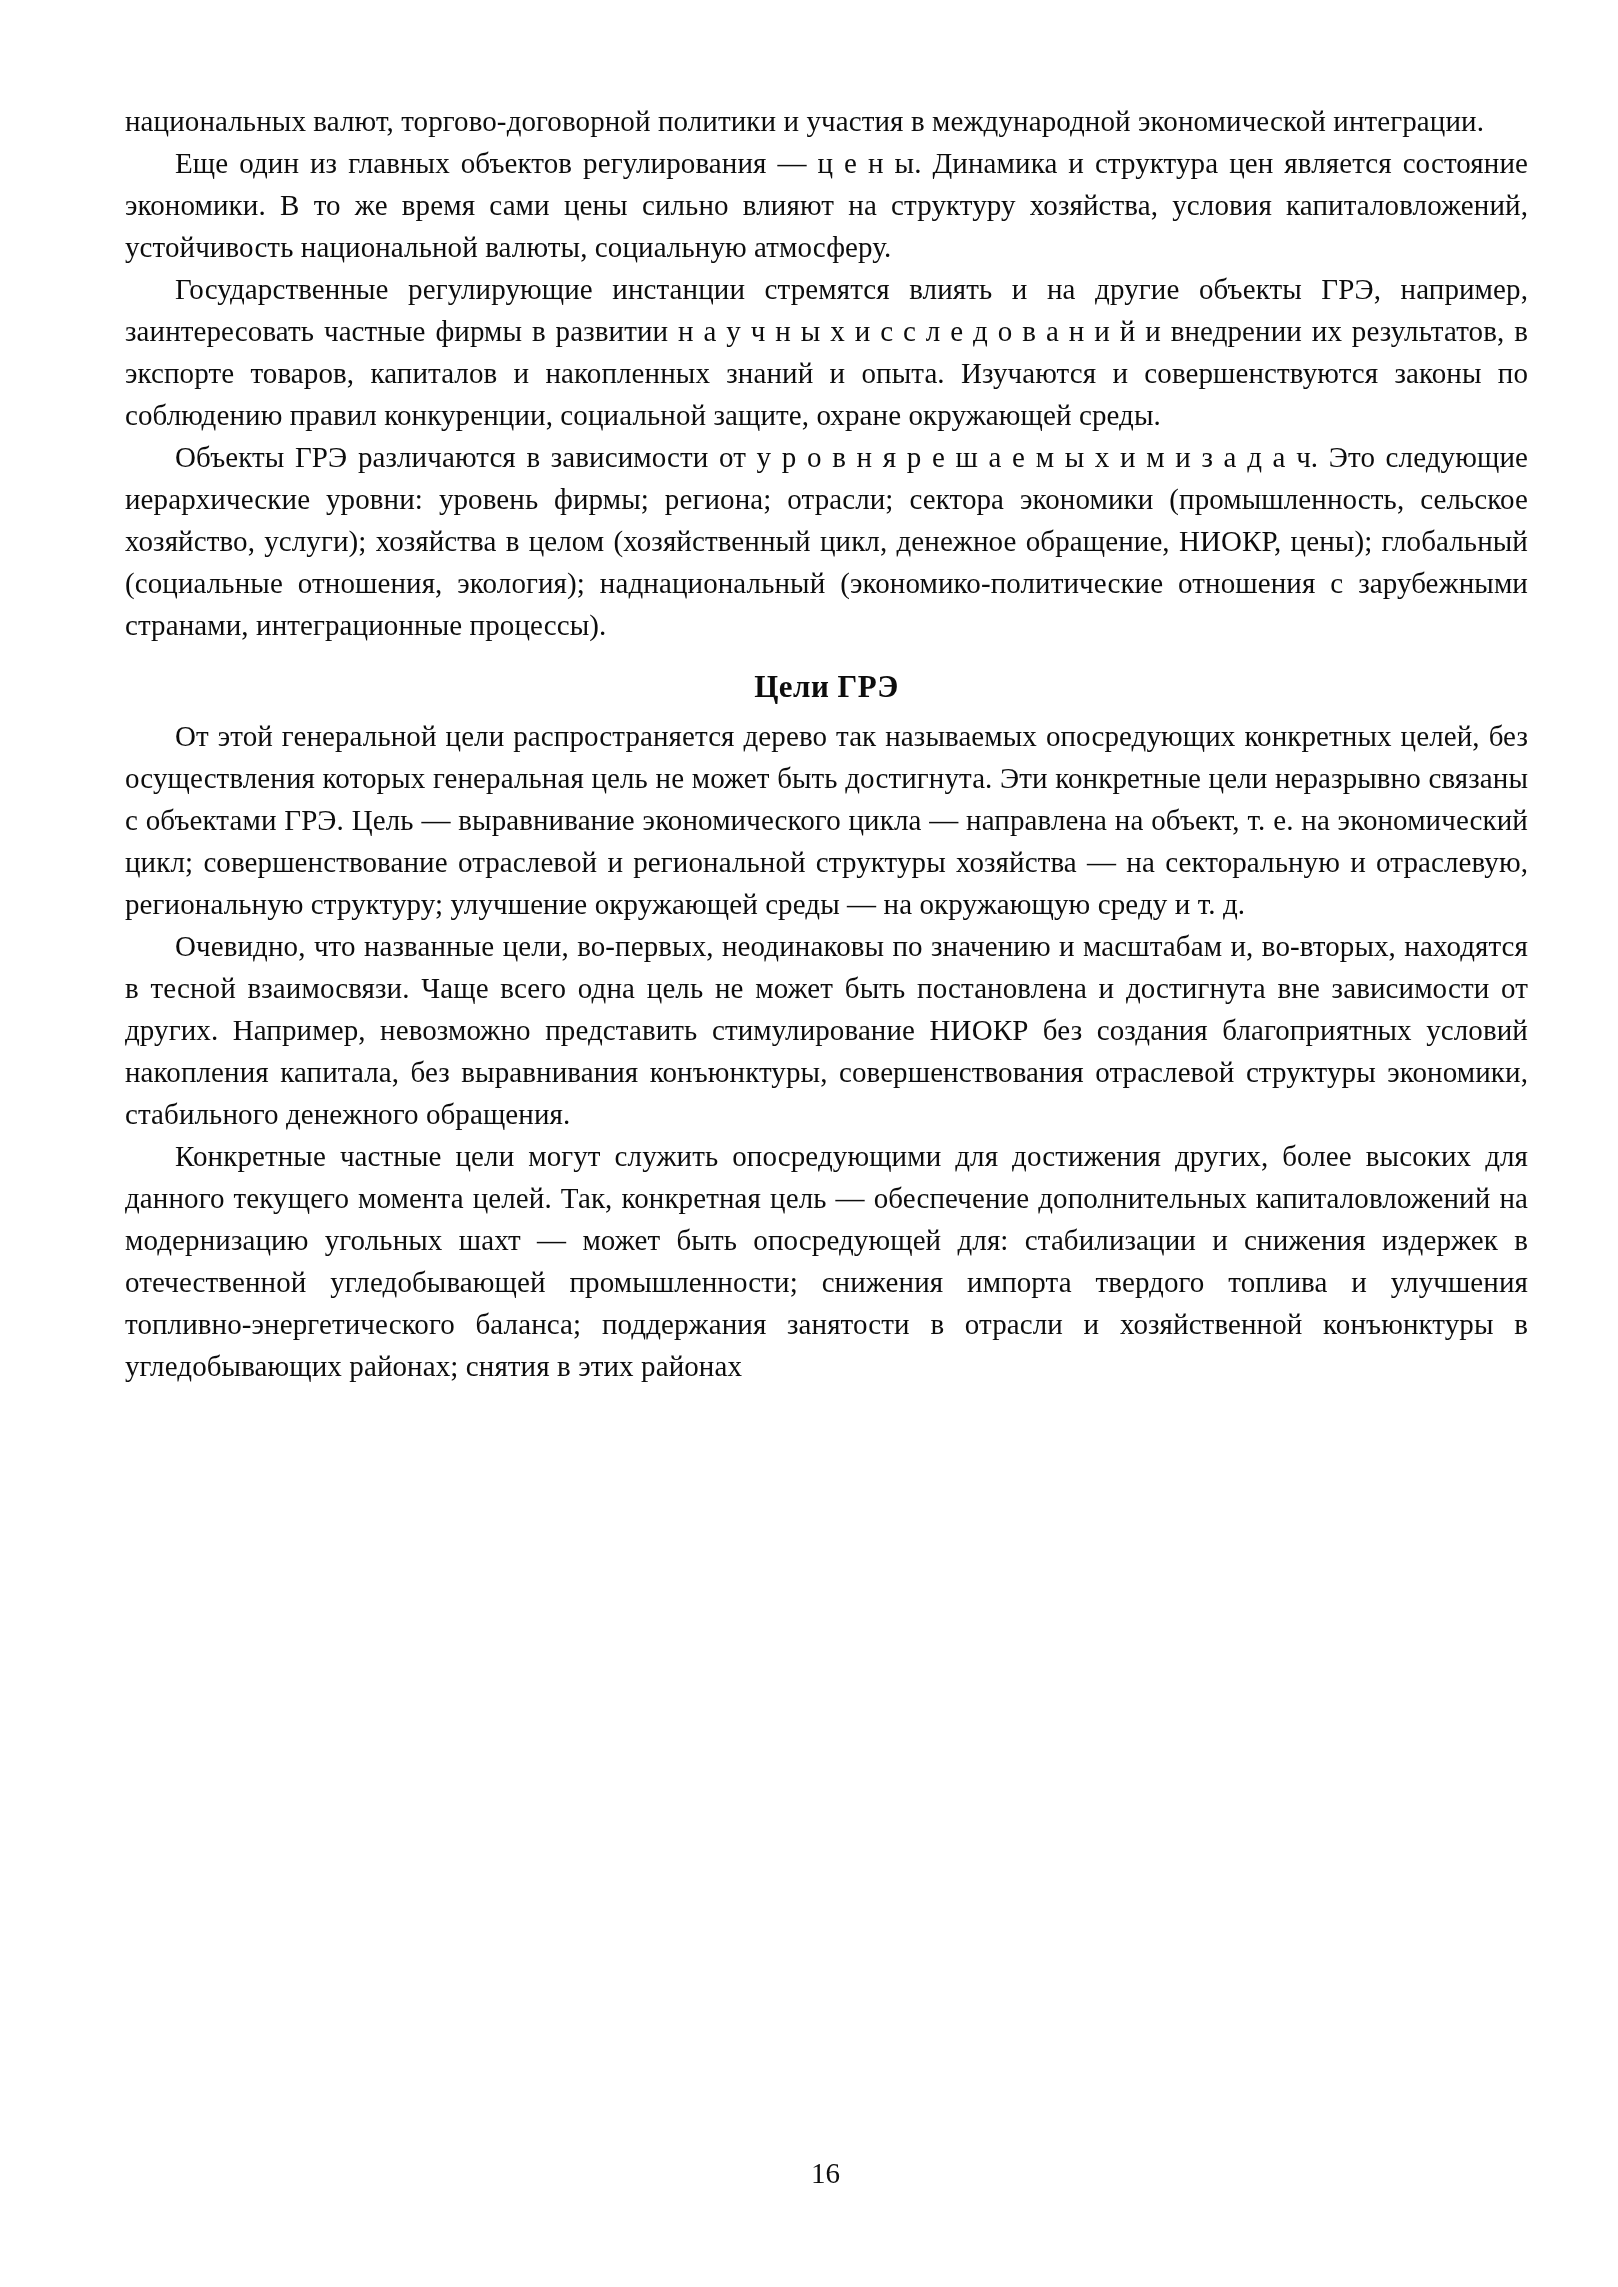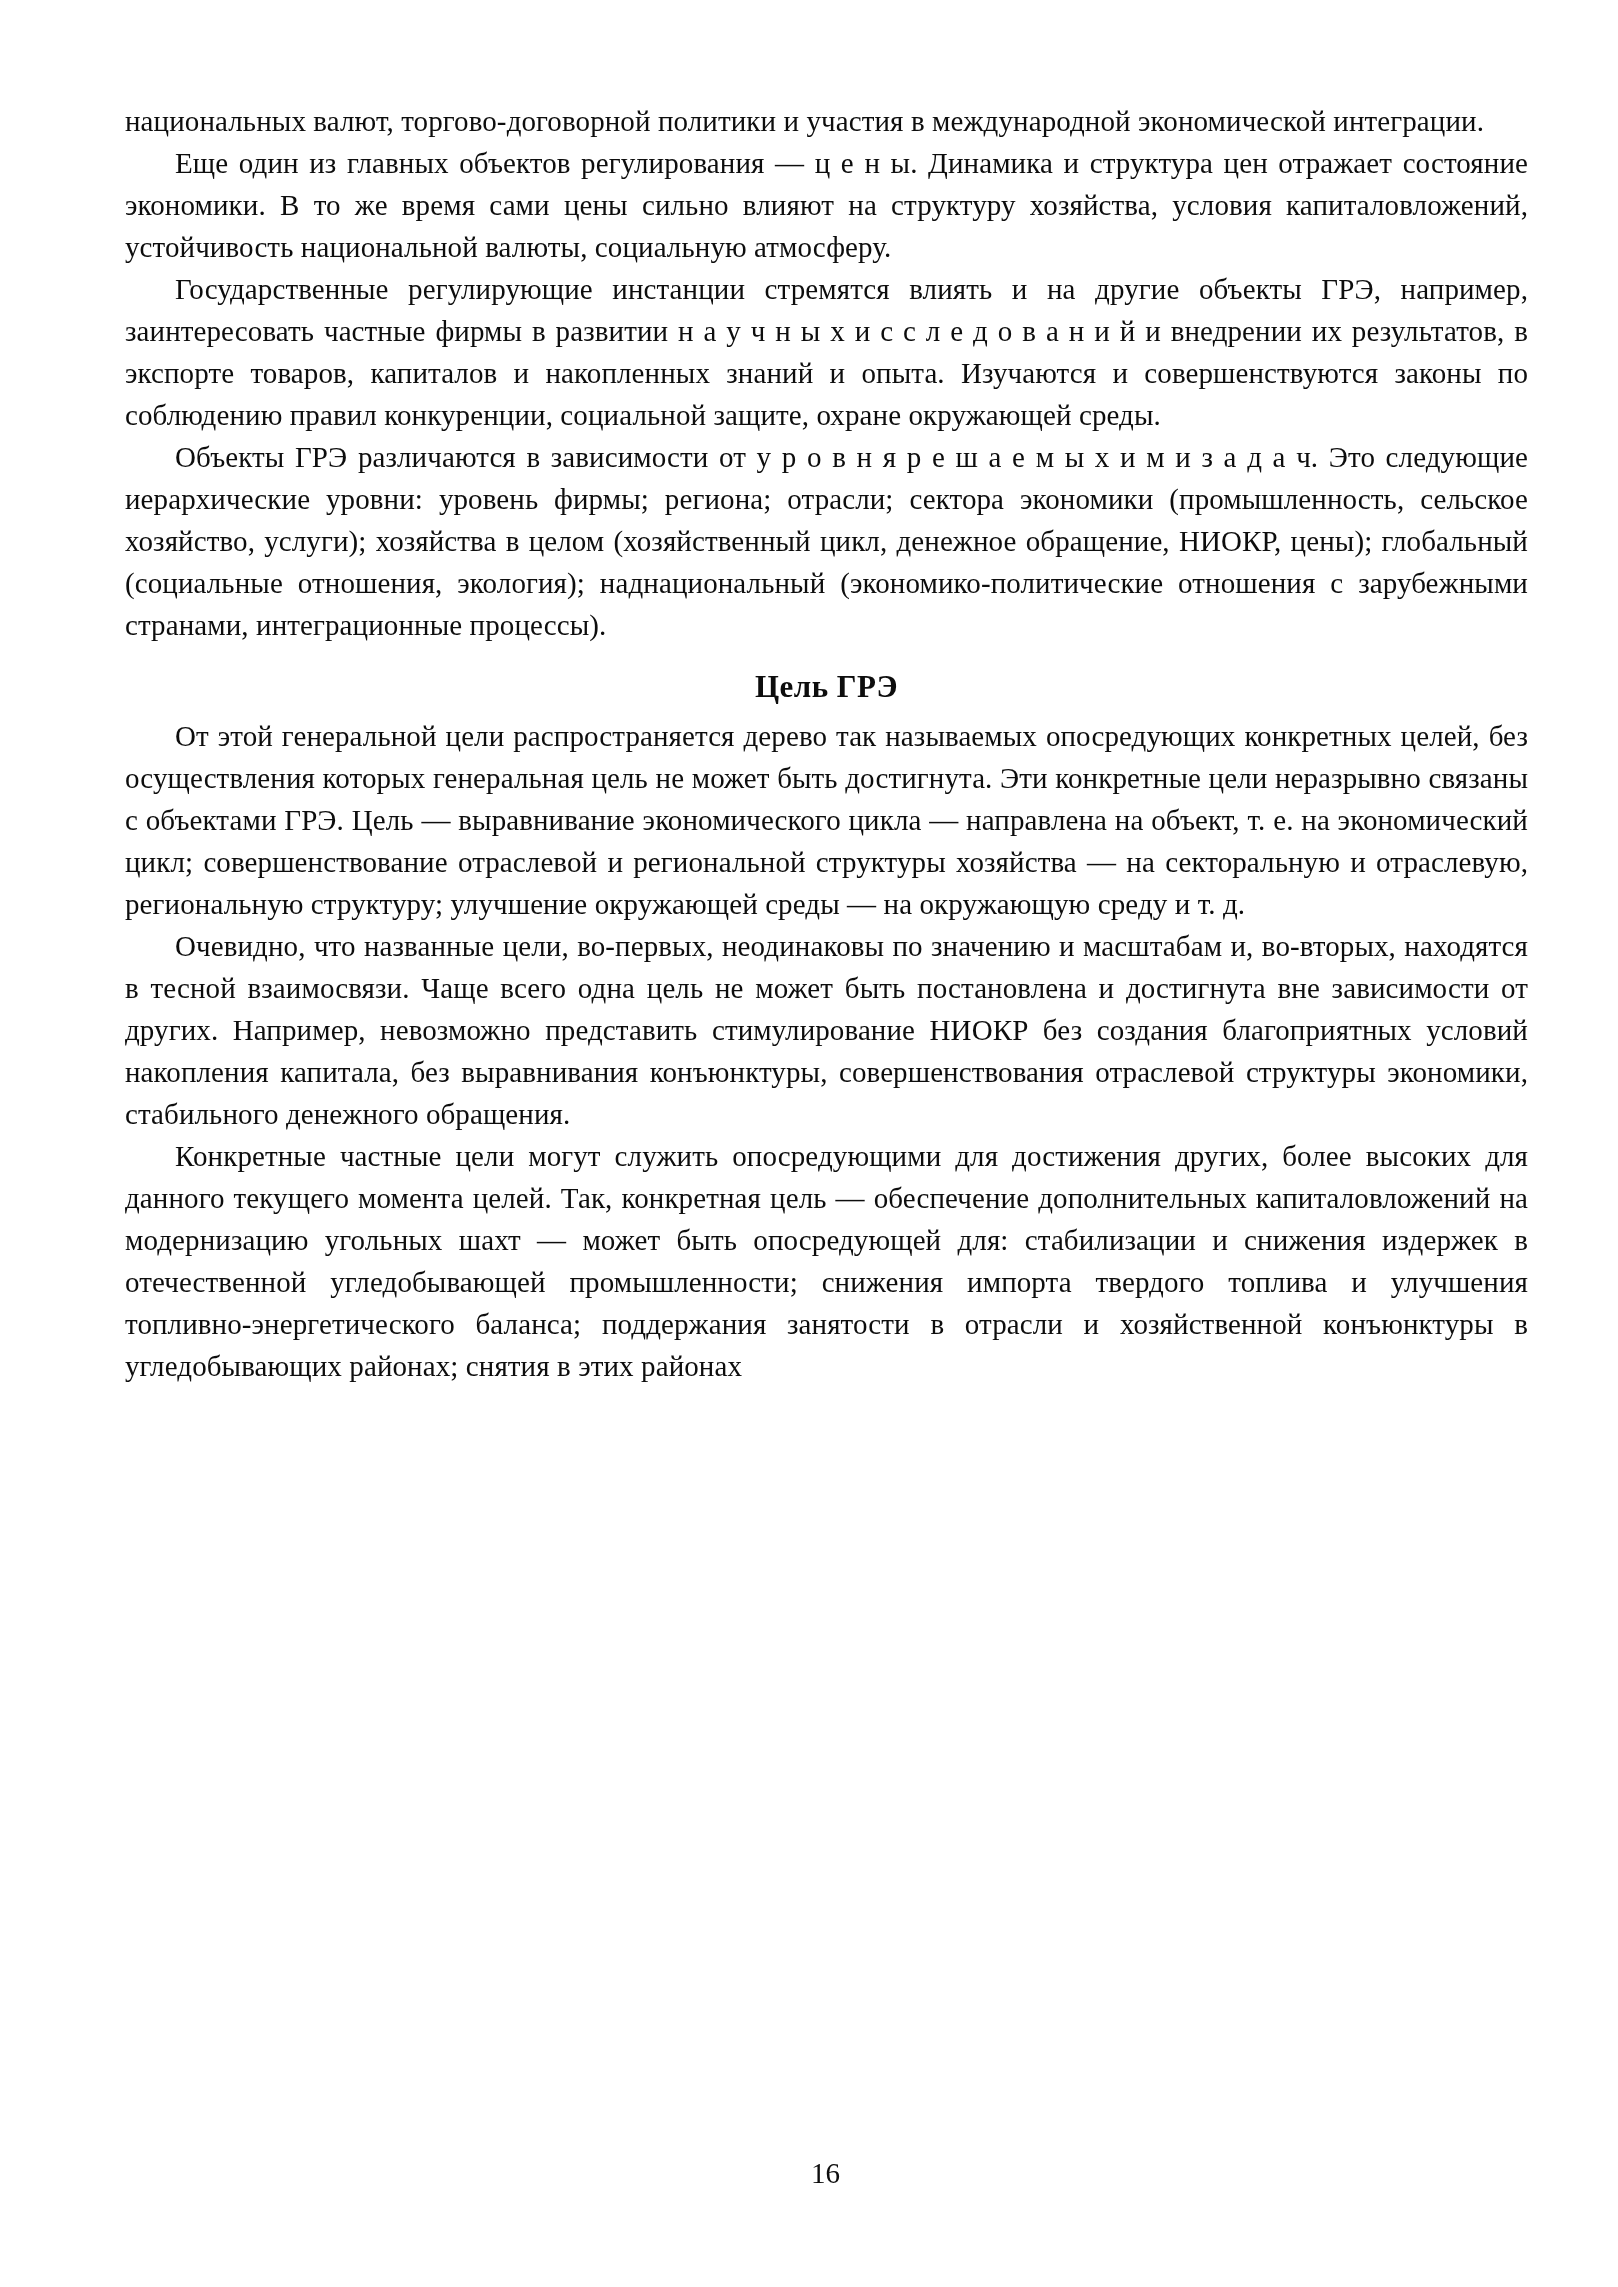--- a/index.html
+++ b/index.html
@@ -60,27 +60,27 @@
   
 </style>
 </head>
 <body>
 
 <div class="page">
   <div class="content">
 
     <p class="para">национальных валют, торгово-договорной политики и участия в международной экономической интеграции.</p>
 
-    <p class="para indent">Еще один из главных объектов регулирования — ц е н ы. Динамика и структура цен отражает состояние экономики. В то же время сами цены сильно влияют на структуру хозяйства, условия капиталовложений, устойчивость национальной валюты, социальную атмосферу.</p>
+    <p class="para indent">Еще один из главных объектов регулирования — ц е н ы. Динамика и структура цен является состояние экономики. В то же время сами цены сильно влияют на структуру хозяйства, условия капиталовложений, устойчивость национальной валюты, социальную атмосферу.</p>
 
     <p class="para indent">Государственные регулирующие инстанции стремятся влиять и на другие объекты ГРЭ, например, заинтересовать частные фирмы в развитии н а у ч н ы х   и с с л е д о в а н и й  и внедрении их результатов, в экспорте товаров, капиталов и накопленных знаний и опыта. Изучаются и совершенствуются законы по соблюдению правил конкуренции, социальной защите, охране окружающей среды.</p>
 
     <p class="para indent">Объекты ГРЭ различаются в зависимости от у р о в н я   р е ш а е м ы х   и м и   з а д а ч. Это следующие иерархические уровни: уровень фирмы; региона; отрасли; сектора экономики (промышленность, сельское хозяйство, услуги); хозяйства в целом (хозяйственный цикл, денежное обращение, НИОКР, цены); глобальный (социальные отношения, экология); наднациональный (экономико-политические отношения с зарубежными странами, интеграционные процессы).</p>
 
-    <h2 class="section-title">Цель ГРЭ</h2>
+    <h2 class="section-title">Цели ГРЭ</h2>
 
 
     <p class="para indent">От этой генеральной цели распространяется дерево так называемых опосредующих конкретных целей, без осуществления которых генеральная цель не может быть достигнута. Эти конкретные цели неразрывно связаны с объектами ГРЭ. Цель — выравнивание экономического цикла — направлена на объект, т. е. на экономический цикл; совершенствование отраслевой и региональной структуры хозяйства — на секторальную и отраслевую, региональную структуру; улучшение окружающей среды — на окружающую среду и т. д.</p>
 
     <p class="para indent">Очевидно, что названные цели, во-первых, неодинаковы по значению и масштабам и, во-вторых, находятся в тесной взаимосвязи. Чаще всего одна цель не может быть постановлена и достигнута вне зависимости от других. Например, невозможно представить стимулирование НИОКР без создания благоприятных условий накопления капитала, без выравнивания конъюнктуры, совершенствования отраслевой структуры экономики, стабильного денежного обращения.</p>
 
     <p class="para indent">Конкретные частные цели могут служить опосредующими для достижения других, более высоких для данного текущего момента целей. Так, конкретная цель — обеспечение дополнительных капиталовложений на модернизацию угольных шахт — может быть опосредующей для: стабилизации и снижения издержек в отечественной угледобывающей промышленности; снижения импорта твердого топлива и улучшения топливно-энергетического баланса; поддержания занятости в отрасли и хозяйственной конъюнктуры в угледобывающих районах; снятия в этих районах</p>
 
   </div>
 

